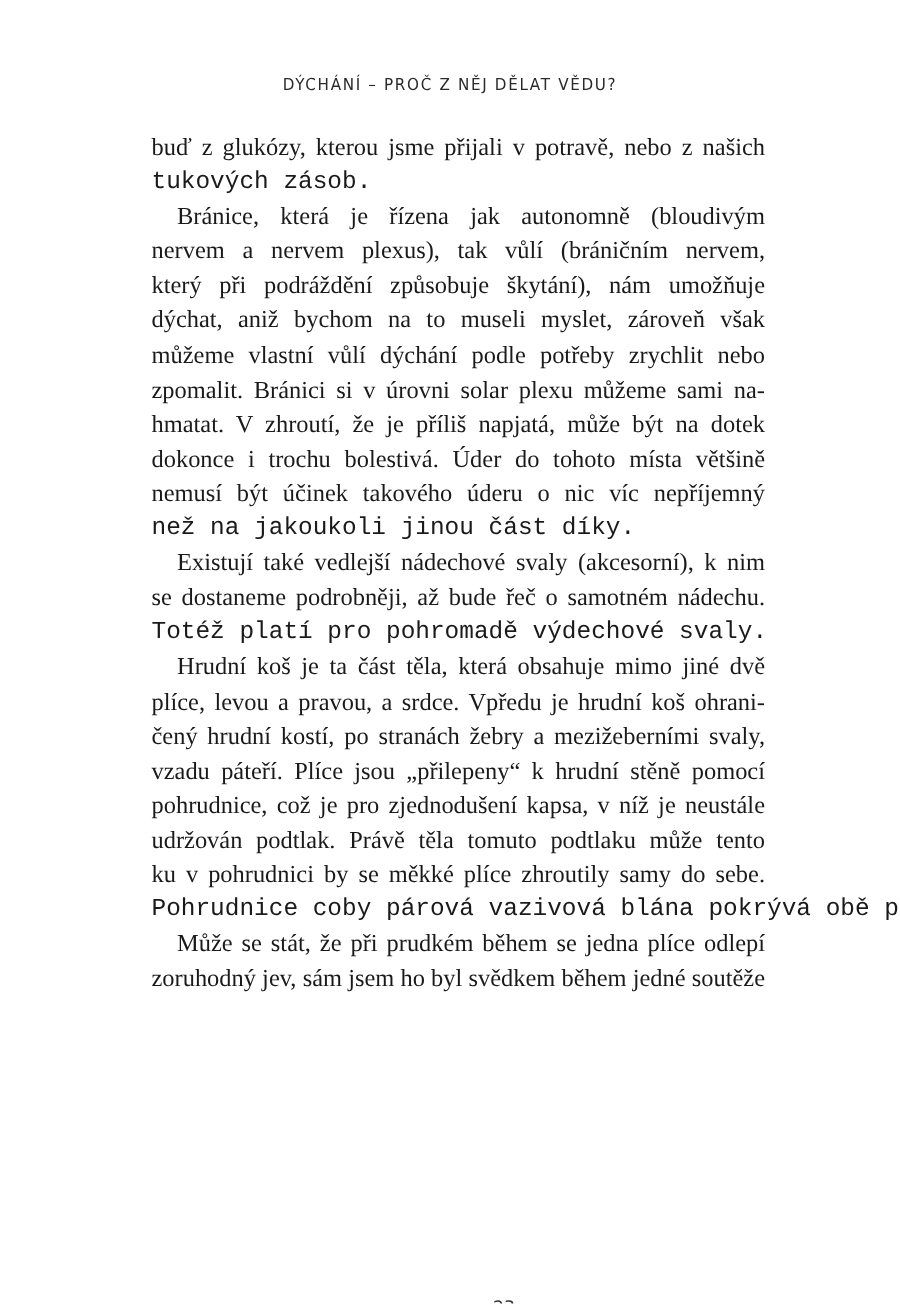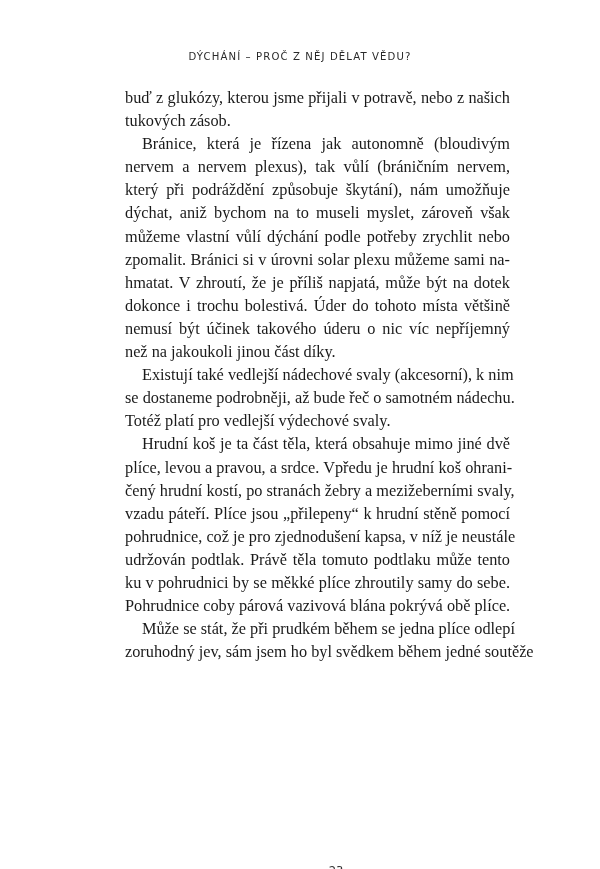--- a/index.html
+++ b/index.html
@@ -7,22 +7,22 @@
   .running-head {
     position:absolute; top:50px; left:0; width:600px; text-align:center;
     font-family:"DejaVu Sans", sans-serif; font-size:11px; letter-spacing:1.2px;
     color:#2a2a2a; transform:scaleX(0.92);
   }
   .text-block {
     position:absolute; top:86px; left:101px; width:409px;
     font-family:"Liberation Serif", serif; font-size:16.3px; line-height:23.1px;
     color:#1a1a1a;
   }
-  .line { display:block; white-space:nowrap; text-align:justify; text-align-last:justify; height:23.1px;margin-left:24px; }
-  .line.last { text-align-last:left; }
+  .line { display:block; white-space:nowrap; text-align:justify; text-align-last:justify; height:23.1px; }
+  .line.last { text-align-last:left;font-family:Liberation Mono, monospace; }
   .line.indent { padding-left:17px; }
   .page-number {
     position:absolute; top:864px; left:0; width:600px; text-align:center;
     font-family:"DejaVu Sans", sans-serif; font-size:11.5px; color:#333;margin-left:36px;
   }
 </style>
 </head>
 <body>
 
 <div class="running-head">DÝCHÁNÍ – PROČ Z NĚJ DĚLAT VĚDU?</div>
@@ -40,21 +40,21 @@
     <span class="line">můžeme vlastní vůlí dýchání podle potřeby zrychlit nebo</span>
     <span class="line">zpomalit. Bránici si v úrovni solar plexu můžeme sami na-</span>
     <span class="line">hmatat. V zhroutí, že je příliš napjatá, může být na dotek</span>
     <span class="line">dokonce i trochu bolestivá. Úder do tohoto místa většině</span>
     <span class="line">nemusí být účinek takového úderu o nic víc nepříjemný</span>
     <span class="line last">než na jakoukoli jinou část díky.</span>
   </div>
   <div>
     <span class="line indent">Existují také vedlejší nádechové svaly (akcesorní), k nim</span>
     <span class="line">se dostaneme podrobněji, až bude řeč o samotném nádechu.</span>
-    <span class="line last">Totéž platí pro vedlejší výdechové svaly.</span>
+    <span class="line last">Totéž platí pro pohromadě výdechové svaly.</span>
   </div>
   <div>
     <span class="line indent">Hrudní koš je ta část těla, která obsahuje mimo jiné dvě</span>
     <span class="line">plíce, levou a pravou, a srdce. Vpředu je hrudní koš ohrani-</span>
     <span class="line">čený hrudní kostí, po stranách žebry a mezižeberními svaly,</span>
     <span class="line">vzadu páteří. Plíce jsou „přilepeny“ k hrudní stěně pomocí</span>
     <span class="line">pohrudnice, což je pro zjednodušení kapsa, v níž je neustále</span>
     <span class="line">udržován podtlak. Právě těla tomuto podtlaku může tento</span>
     <span class="line">ku v pohrudnici by se měkké plíce zhroutily samy do sebe.</span>
     <span class="line last">Pohrudnice coby párová vazivová blána pokrývá obě plíce.</span>

